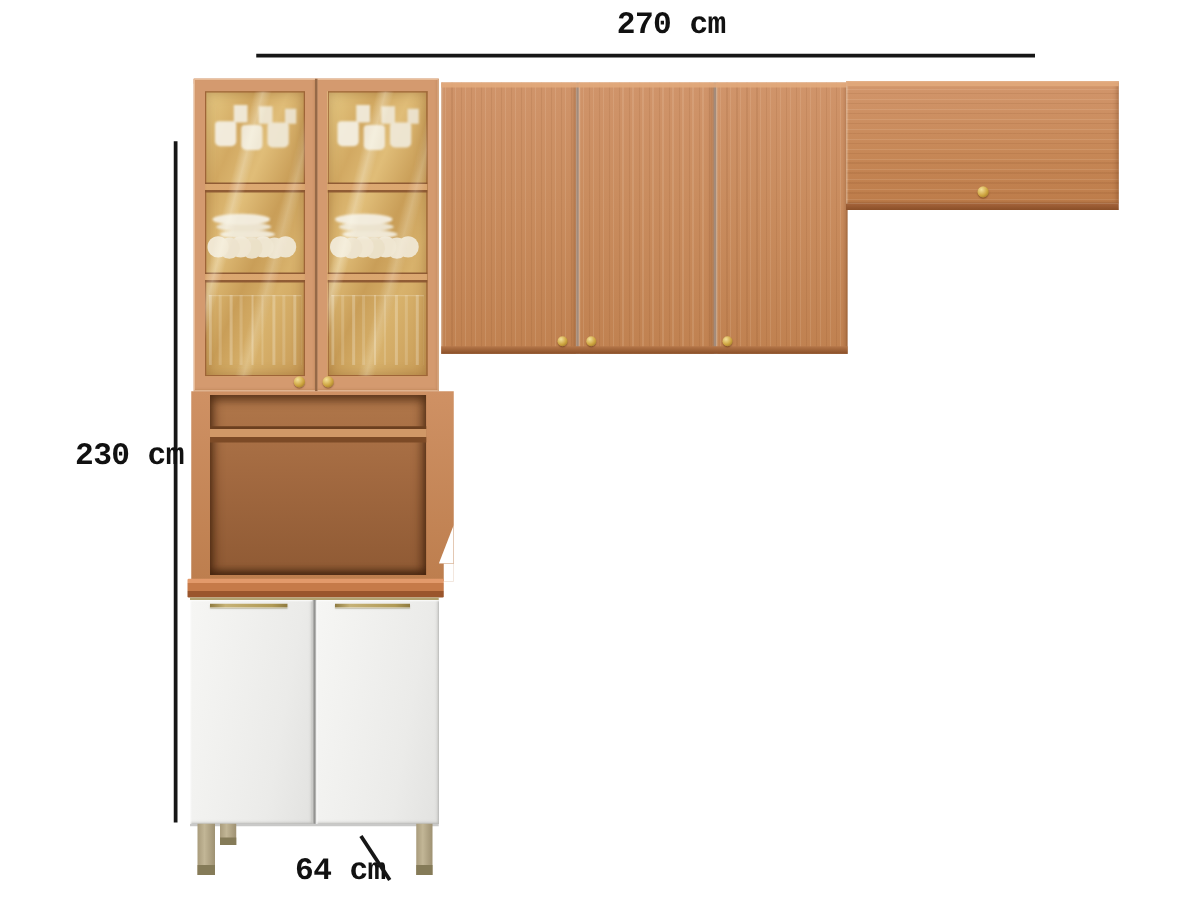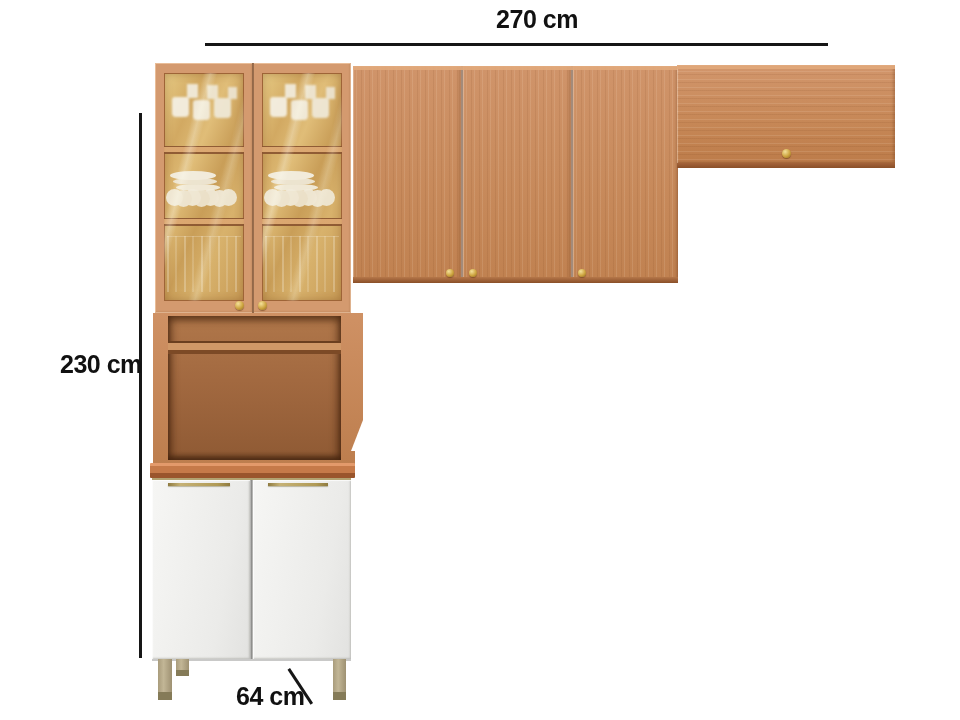--- a/index.html
+++ b/index.html
@@ -1,17 +1,17 @@
 <!DOCTYPE html>
 <html><head>
 <meta charset="utf-8">
 <style>
   html,body{margin:0;padding:0;background:#fff;}
   .scene{position:relative;width:960px;height:720px;background:#fff;overflow:hidden;
-         font-family:Liberation Sans, sans-serif;}
+         font-family:Liberation Mono, monospace;}
   .abs{position:absolute;}
 
   
   .dim-label{position:absolute;font-weight:700;font-size:25px;line-height:1;color:#111;
              letter-spacing:-0.5px;white-space:nowrap;}
   .dim-line{position:absolute;background:#161616;}
   .dim-top{left:205px;top:43px;width:623px;height:3px;}
   .dim-left{left:139px;top:113px;width:3px;height:545px;}
   .dim-diag{left:290px;top:668px;width:42px;height:3px;transform:rotate(56.7deg);
             transform-origin:0 0;}

